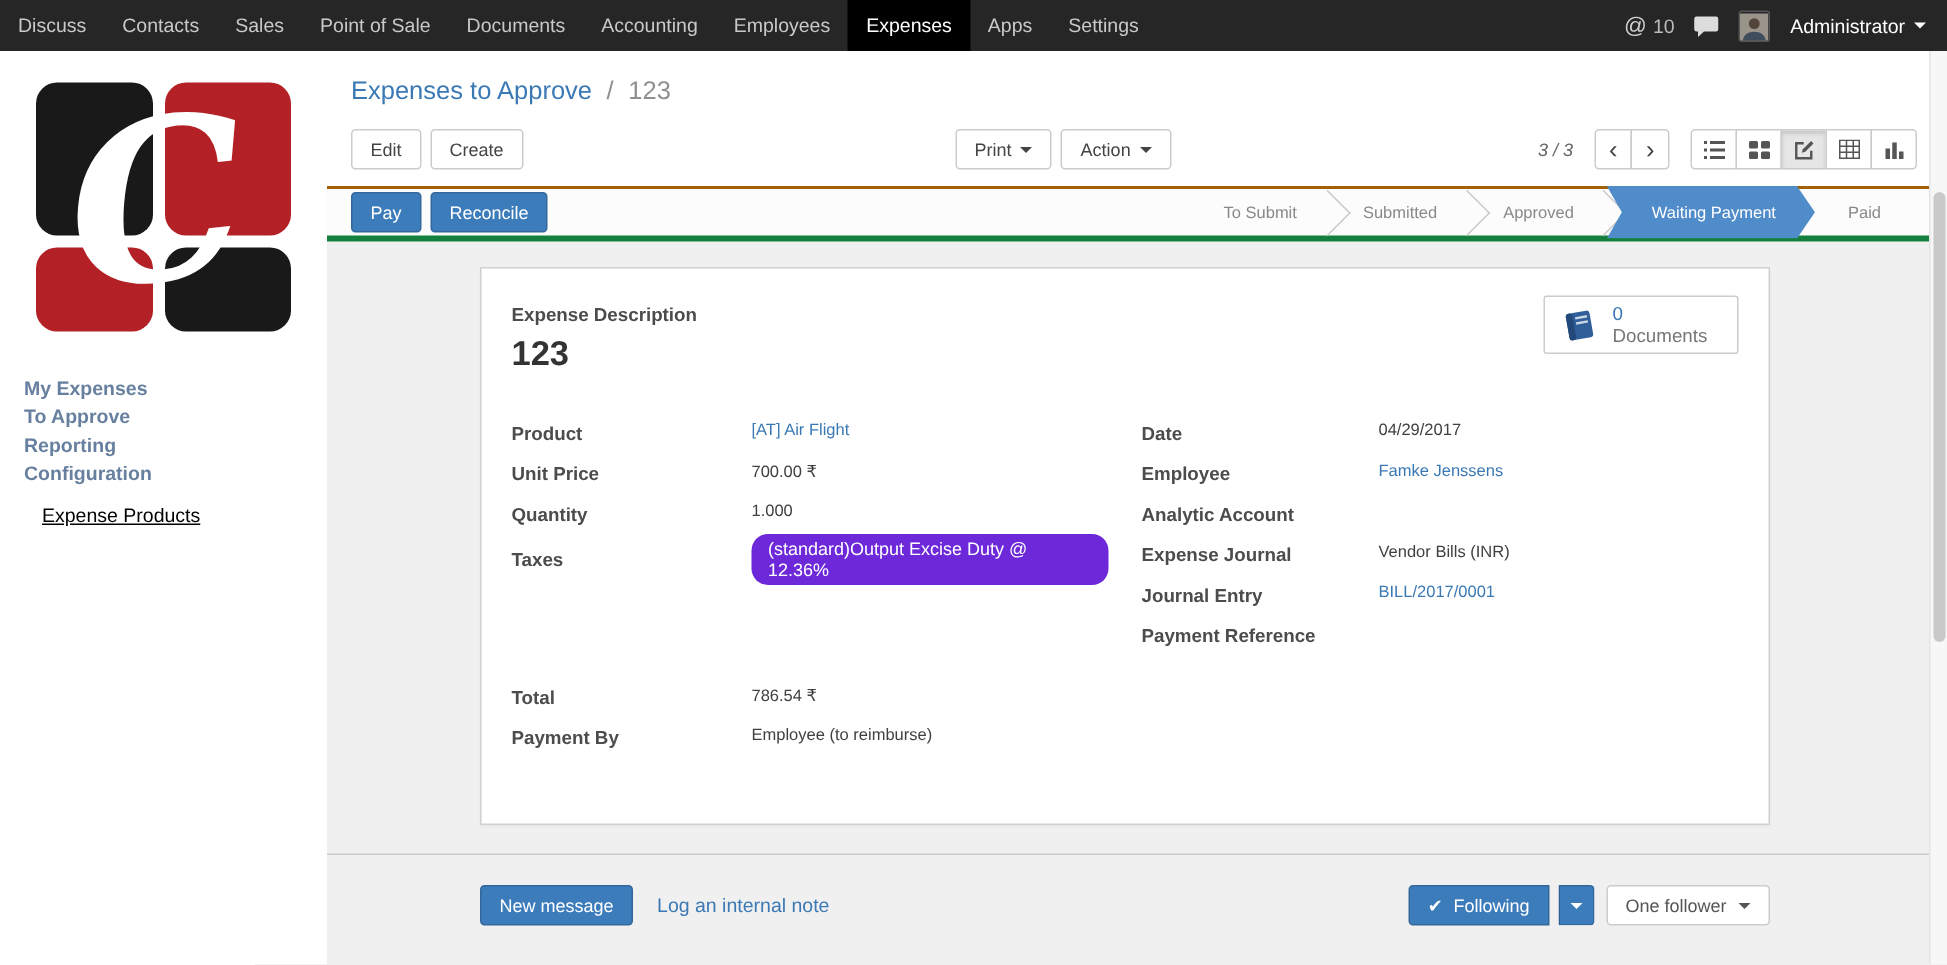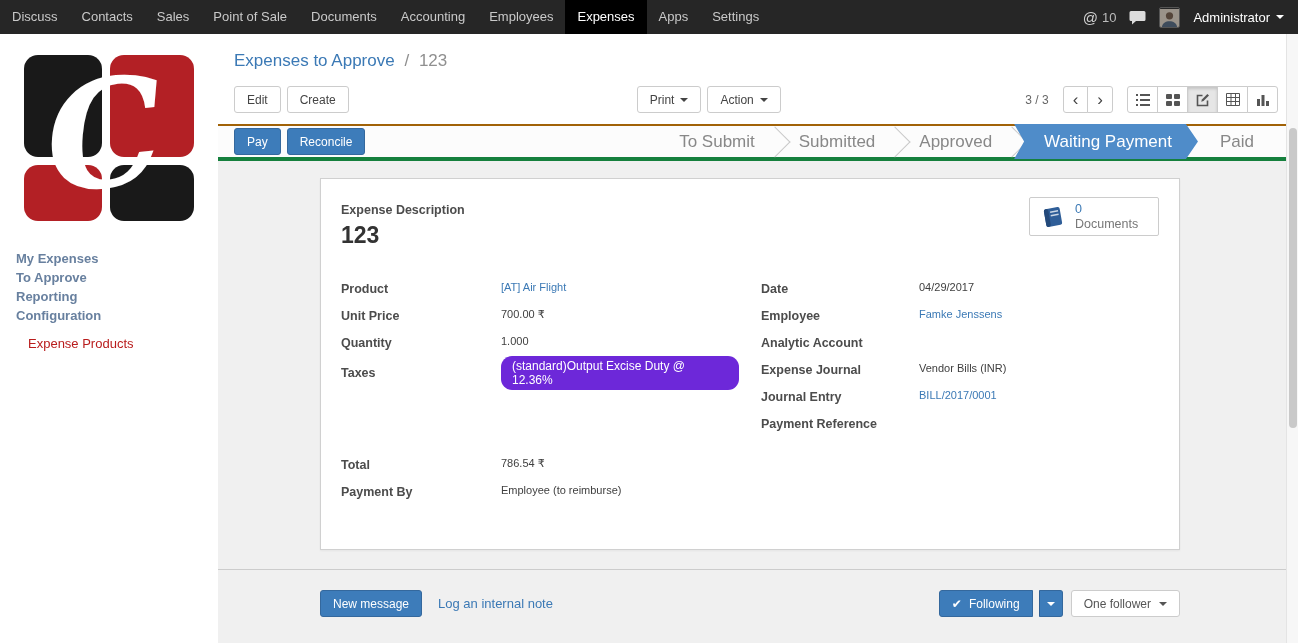--- a/index.html
+++ b/index.html
@@ -31,52 +31,52 @@
   .logo { width:170px; height:166px; margin:21px auto 28px; position:relative;
           display:grid; grid-template-columns:78px 84px; grid-template-rows:102px 56px; gap:8px; }
   .sq { border-radius:14px; }
   .sq.blk { background:#191919; }
   .sq.red { background:#b32025; }
   .logo-c { position:absolute; inset:0; display:flex; align-items:center; justify-content:center;
             font-family:"DejaVu Serif", serif; font-style:italic; font-weight:bold;
             font-size:148px; color:#fff; transform:rotate(-6deg) translate(-4px,-4px); pointer-events:none; }
   .side-menu { padding:0 0 0 8px; }
   .side-link { display:block; padding:2px 8px; line-height:15px; color:#68809f; font-weight:bold; font-size:13px; }
-  .side-sublink { display:block; padding:2px 8px 2px 20px; margin-top:9px; color:#b91c1c; font-size:13px; }
+  .side-sublink { display:block; padding:2px 8px 2px 20px; margin-top:9px; color:#000000; font-size:13px;text-decoration:underline; }
 
   
   .control-panel { background:#fff; padding:14px 0 11px; border-bottom:2px solid #a16207; }
   .breadcrumb { padding:0 16px; font-size:17px; height:26px; line-height:26px; margin-bottom:12px; }
   .breadcrumb a { color:#3b79b5; }
   .breadcrumb .sep, .breadcrumb .current { color:#8f8f8f; }
   .breadcrumb .sep { margin:0 5px; }
 
   .buttons-row { display:flex; align-items:center; padding:0 16px; height:27px; }
   .btn { display:inline-flex; align-items:center; justify-content:center; gap:6px; height:27px; padding:0 12px;
          background:#fff; border:1px solid #ccc; border-radius:3px; font-size:12px; color:#444;
          cursor:pointer; font-family:inherit; white-space:nowrap; }
   .btn + .btn { margin-left:6px; }
   .group-mid { margin-left:288px; display:flex; }
   .right-controls { margin-left:auto; display:flex; align-items:center; padding-right:4px; }
-  .pager-text { font-size:12px; color:#666; margin-right:14px; }
+  .pager-text { font-size:12px; color:#666; margin-right:14px;font-style:italic; }
   .btn-group { display:inline-flex; }
   .btn-group .btn { margin-left:-1px; border-radius:0; padding:0 9px; }
   .btn-group .btn:first-child { border-radius:3px 0 0 3px; margin-left:0; }
   .btn-group .btn:last-child { border-radius:0 3px 3px 0; }
   .pager-group { margin-right:14px; }
   .switcher .btn { width:31px; padding:0; color:#555; }
   .switcher .btn.active { background:#e6e6e6; box-shadow:inset 0 2px 3px rgba(0,0,0,.15); }
   .chev-left::before { content:"‹"; font-size:17px; line-height:1; color:#444; }
   .chev-right::before { content:"›"; font-size:17px; line-height:1; color:#444; }
 
   
   .statusbar { height:35px; background:#fcfcfc; border-bottom:4px solid #15803d; display:flex; align-items:center; padding-left:16px; }
   .btn-primary { background:#3d7cba; border:1px solid #34689d; color:#fff; }
   .pipeline { margin-left:auto; list-style:none; display:flex; align-items:stretch; height:35px; padding-right:22px; }
-  .pipeline li { position:relative; display:flex; align-items:center; padding:0 22px; font-size:17px; color:#888; cursor:pointer; }
+  .pipeline li { position:relative; display:flex; align-items:center; padding:0 22px; font-size:11px; color:#888; cursor:pointer; }
   .pipeline li:not(.active):not(:last-child)::after {
     content:""; position:absolute; right:-9px; top:50%; width:21px; height:21px;
     border-top:1px solid #c9c9c9; border-right:1px solid #c9c9c9;
     transform:translateY(-50%) rotate(45deg); z-index:1; }
   .pipeline li.active { background:#4f8cc9; color:#fff; z-index:2; padding:0 26px 0 30px;
     clip-path:polygon(0 0, calc(100% - 12px) 0, 100% 50%, calc(100% - 12px) 100%, 0 100%, 10px 50%); }
 
   
   .content { flex:1; padding-top:17px; overflow:hidden; }
   .sheet { width:860px; margin-left:102px; background:#fff; border:1px solid #d0d0d0;

